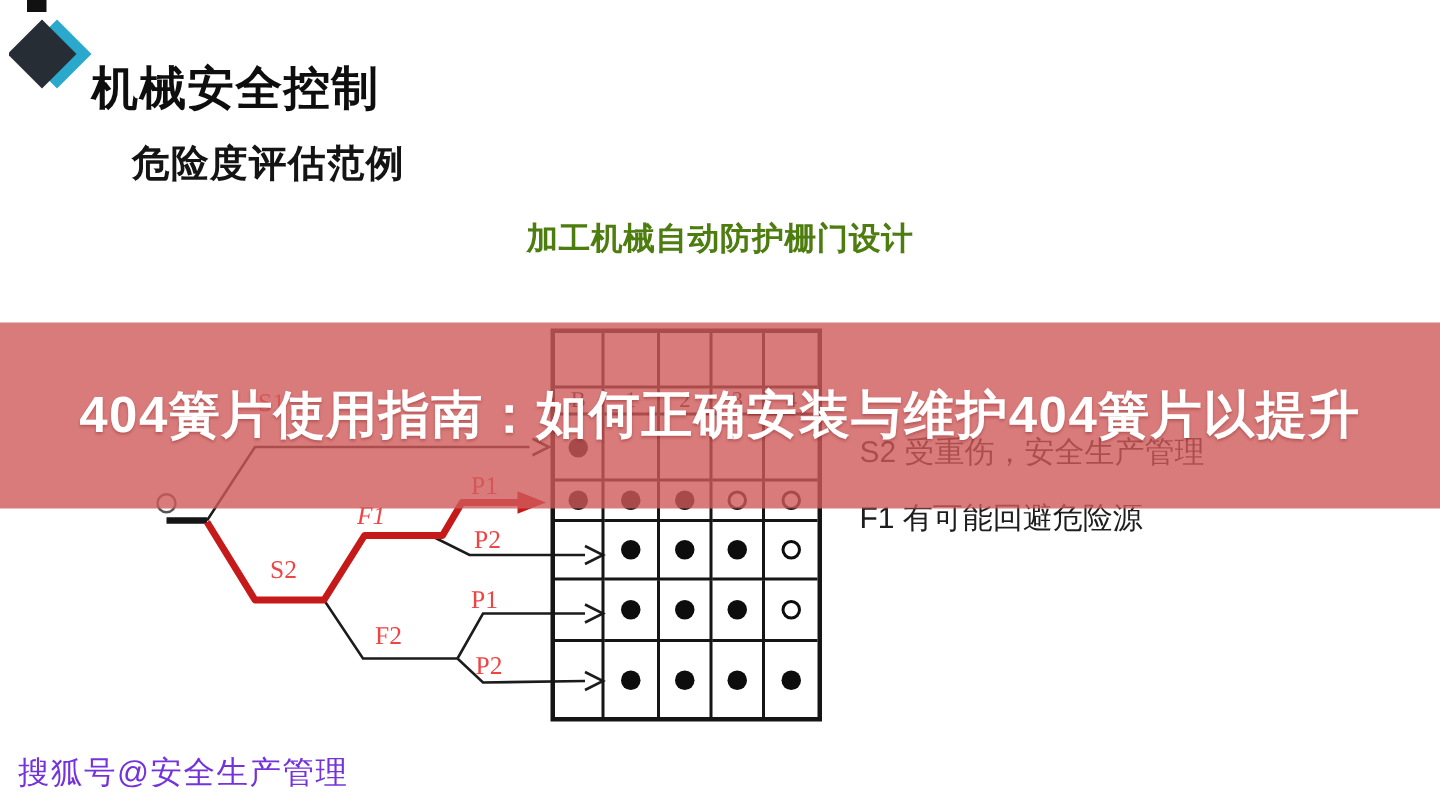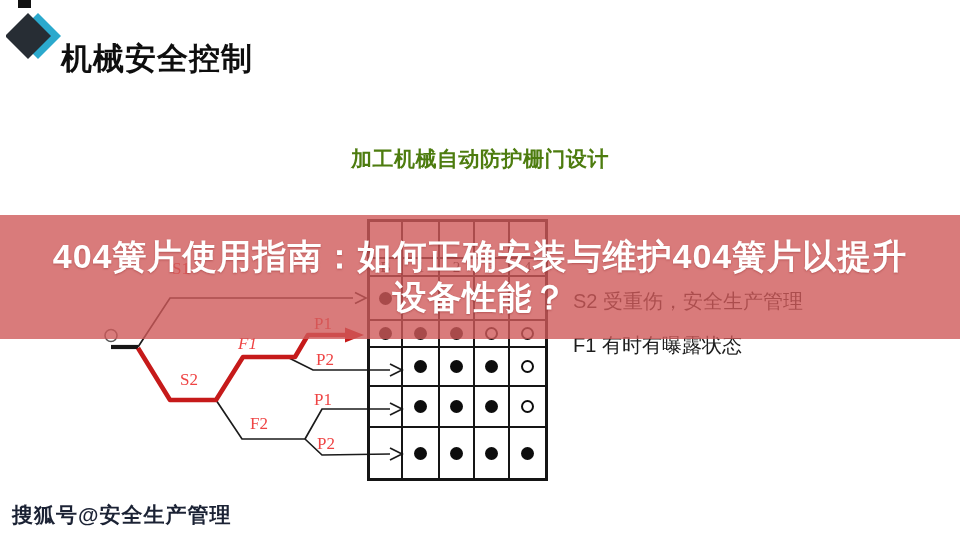--- a/index.html
+++ b/index.html
@@ -37,36 +37,37 @@
   .legend-1{top:332px;}
   .legend-2{top:370px;}
 
   
   .banner{left:0;top:215px;width:960px;height:124px;z-index:5;display:flex;flex-direction:column;
           justify-content:center;align-items:center;}
   .banner-line{color:#ffffff;font-size:34px;font-weight:800;line-height:41px;text-align:center;
                letter-spacing:1px;text-shadow:0 1px 2px rgba(120,20,20,.35);white-space:nowrap;}
 
   
-  .watermark{left:12px;top:501px;font-size:21px;font-weight:700;color:#0f172a;letter-spacing:1px;z-index:6;
+  .watermark{left:12px;top:501px;font-size:21px;font-weight:400;color:#6d28d9;letter-spacing:1px;z-index:6;
              text-shadow:1px 1px 0 rgba(255,255,255,.55),2px 2px 0 rgba(255,255,255,.25);opacity:.95;}
 </style>
 </head>
 <body>
 
 <div class="slide">
 
   <div class="abs corner-mark"></div>
   <div class="abs logo">
     <svg width="56" height="48" viewBox="0 0 56 48">
       <polygon points="32,1 55,24 32,47 9,24" fill="#2ba9cd"></polygon>
       <polygon points="22,1 45,24 22,47 -1,24" fill="#272d34"></polygon>
     </svg>
   </div>
   <div class="abs header-title">机械安全控制</div>
+  <div class="abs subtitle">危险度评估范例</div>
   <div class="abs diagram-title">加工机械自动防护栅门设计</div>
 
   <svg class="abs tree-svg" width="960" height="540" viewBox="0 0 960 540">
 
     <circle cx="111" cy="335.5" r="6" fill="#ffffff" stroke="#555" stroke-width="1.6"></circle>
     <path d="M111,347 H138" stroke="#151515" stroke-width="4.2" fill="none"></path>
 
     <polyline points="138,347 170,298 353,298" fill="none" stroke="#1b1b1b" stroke-width="1.7"></polyline>
     <path d="M355,292.5 L366,298 L355,303.5" fill="none" stroke="#1b1b1b" stroke-width="1.7"></path>
 
@@ -164,22 +165,21 @@
         <div class="m-cell lr">
           <span class="dot-filled"></span>
         </div>
         <div class="m-cell lc lr">
           <span class="dot-filled"></span>
         </div>
       </div>
   </div>
 
   <div class="abs legend-item legend-0">S2 受重伤，安全生产管理</div>
-  <div class="abs legend-item legend-1">F1 有时有曝露状态</div>
+  <div class="abs legend-item legend-1">F1 有可能回避危险源</div>
 
   <div class="abs banner" style="background: rgba(207, 90, 90, 0.8);">
     <div class="banner-line">404簧片使用指南：如何正确安装与维护404簧片以提升</div>
-    <div class="banner-line">设备性能？</div>
   </div>
 
   <div class="abs watermark">搜狐号@安全生产管理</div>
 
 </div>
 
 </body></html>

